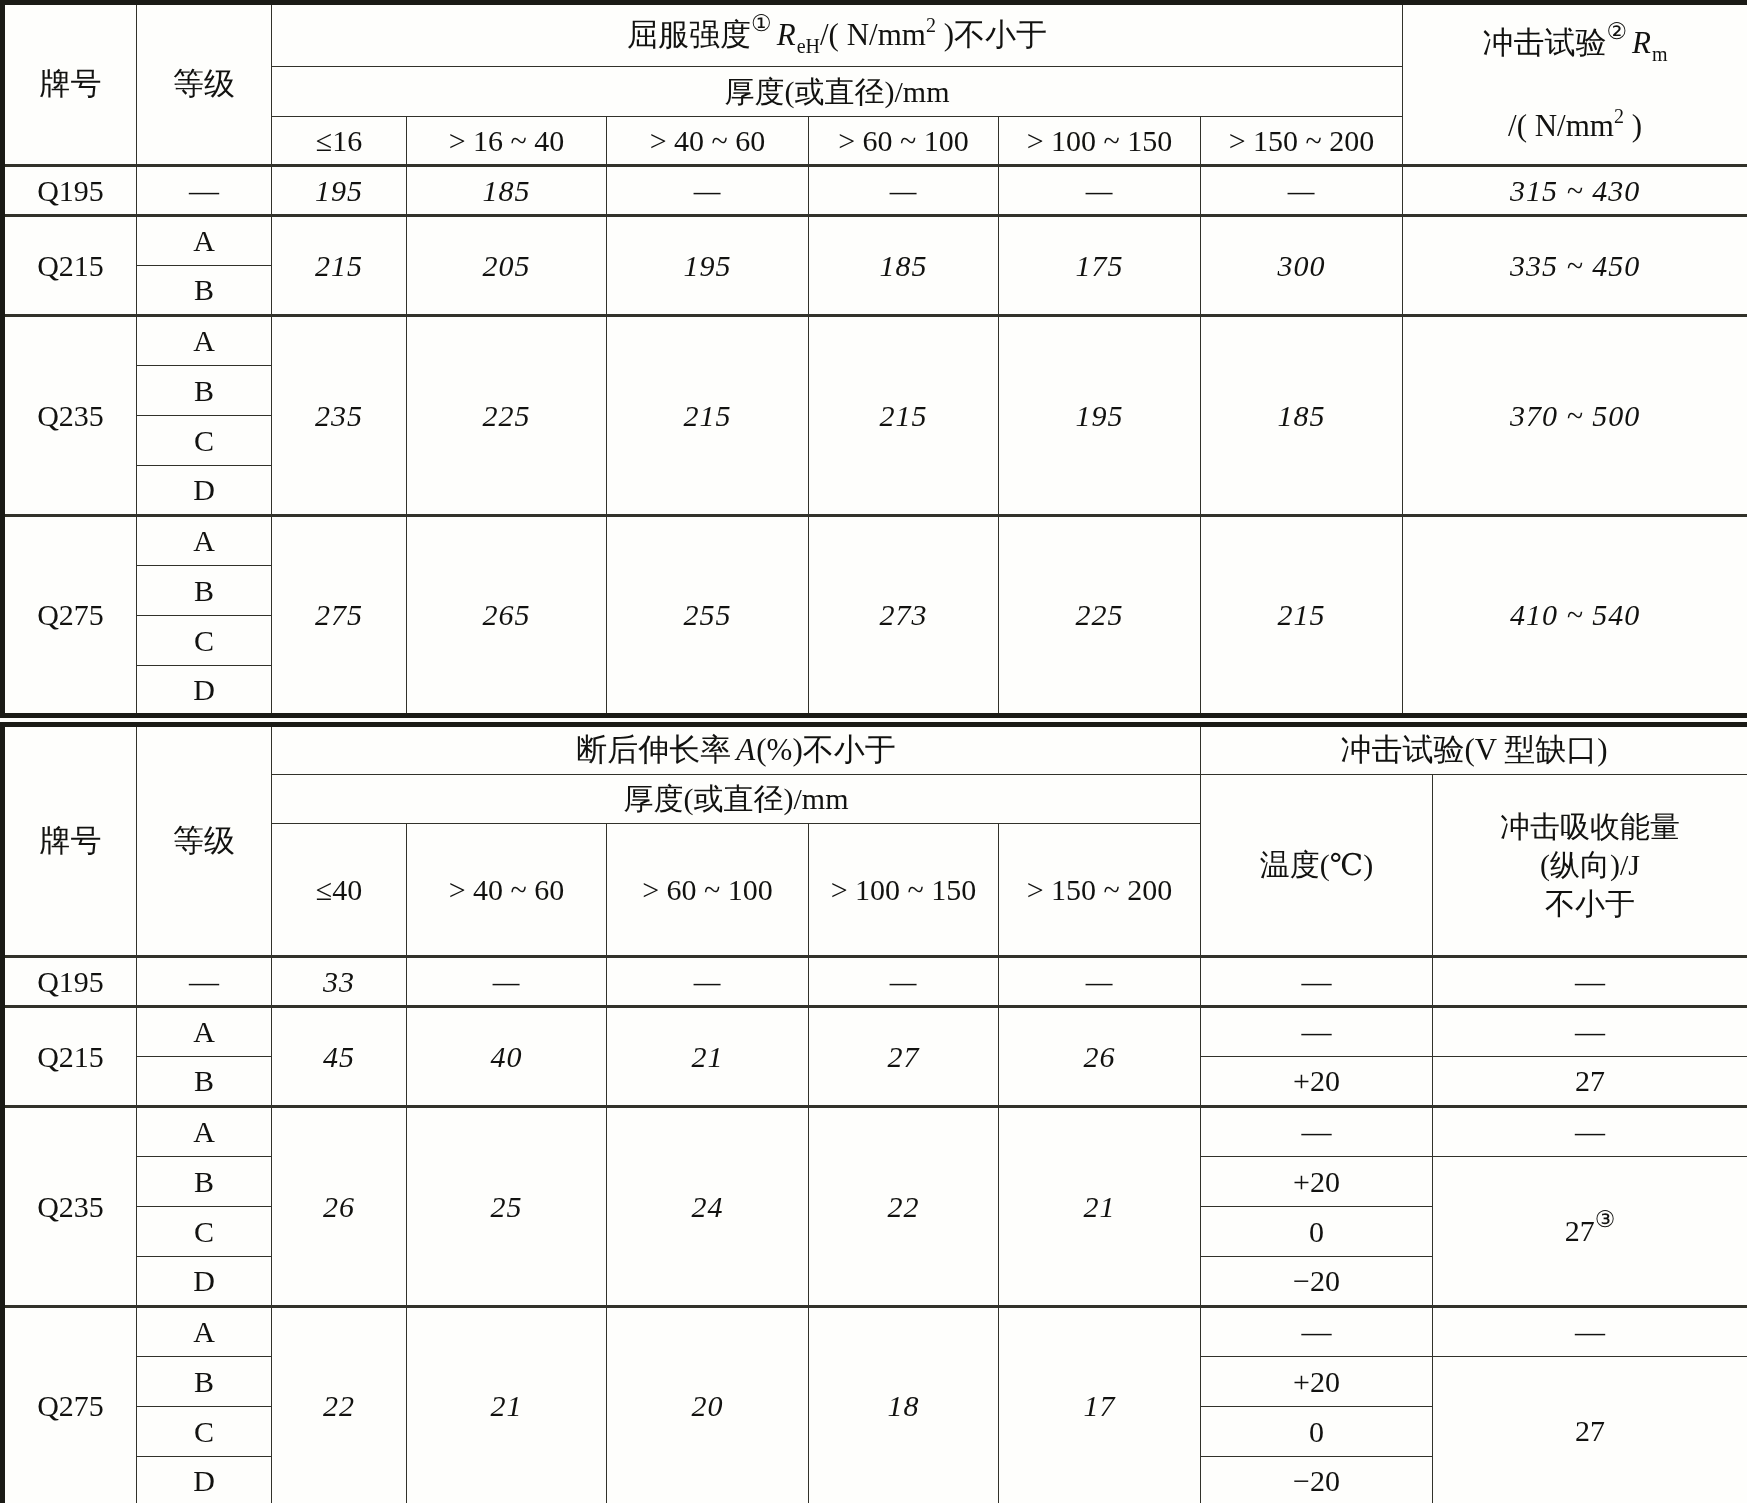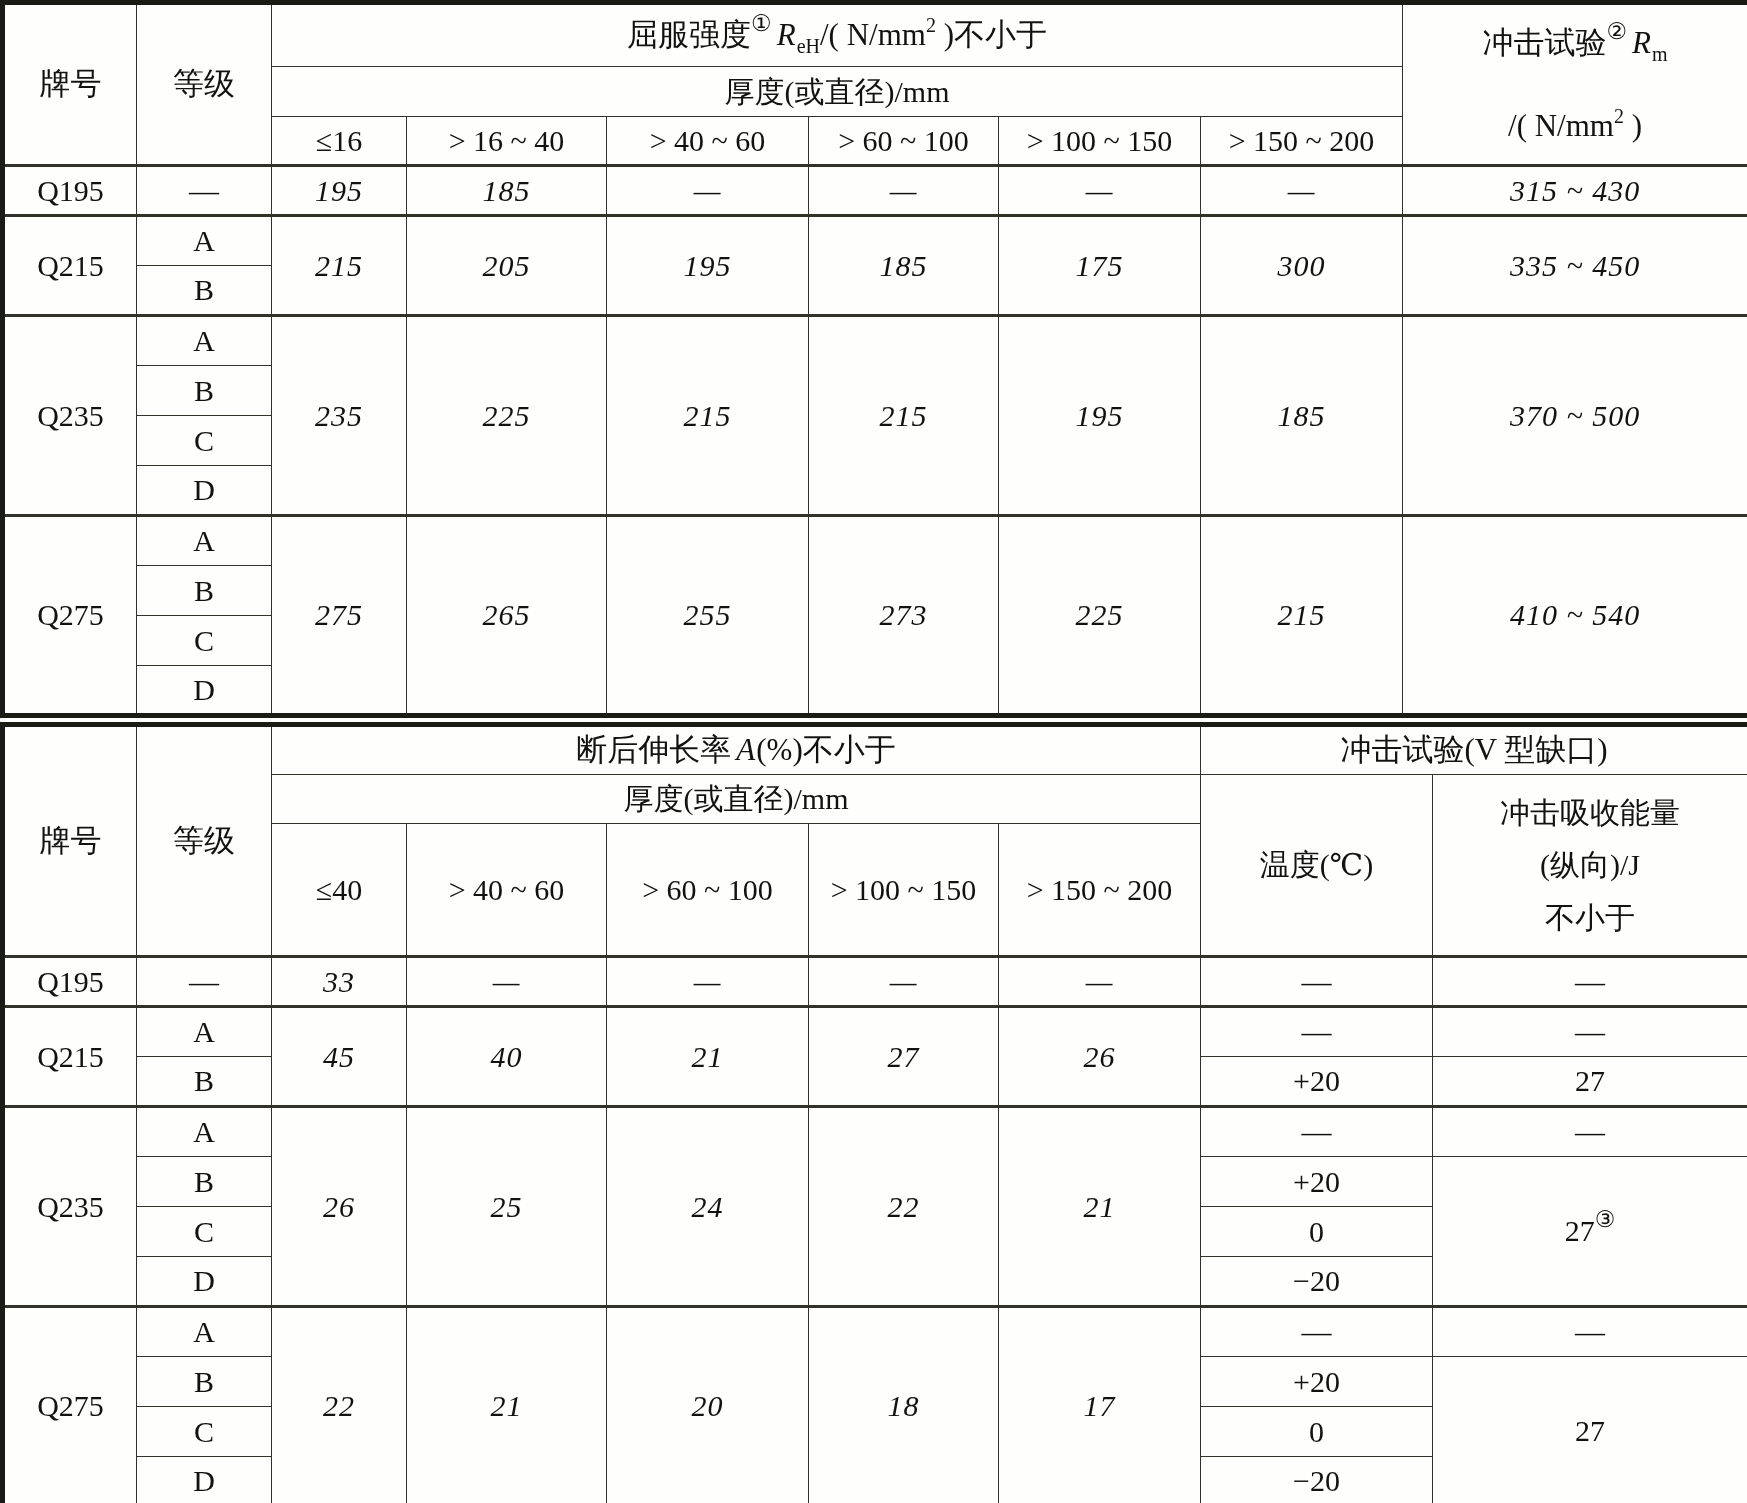--- a/index.html
+++ b/index.html
@@ -39,21 +39,21 @@
   .t2 tr.hr1 { height: 50px; }
   .t2 tr.hr2 { height: 49px; }
   .t2 tr.hr3 { height: 133px; }
   tr.gsep > td { border-top-width: 3px; }
   .hr1 td { font-size: 31px; }
   .sym { font-style: italic; margin-left: 5px; margin-right: 1px; font-size: 31px; }
   .sb { font-size: 20px; vertical-align: -8px; line-height: 0; }
   .sp { font-size: 20px; vertical-align: 13px; line-height: 0; }
   .note { font-size: 23px; vertical-align: 14px; line-height: 0; }
   .l2 { margin-top: 44px; }
-  .gap { margin-top: 15px; }
+  .gap { margin-top: 1px; }
   .valcell { letter-spacing: 1px; font-style: italic; }
 </style>
 </head>
 <body>
 
 <div class="sheet">
 
   <table class="tbl t1">
     <colgroup>
       <col style="width:134px">

